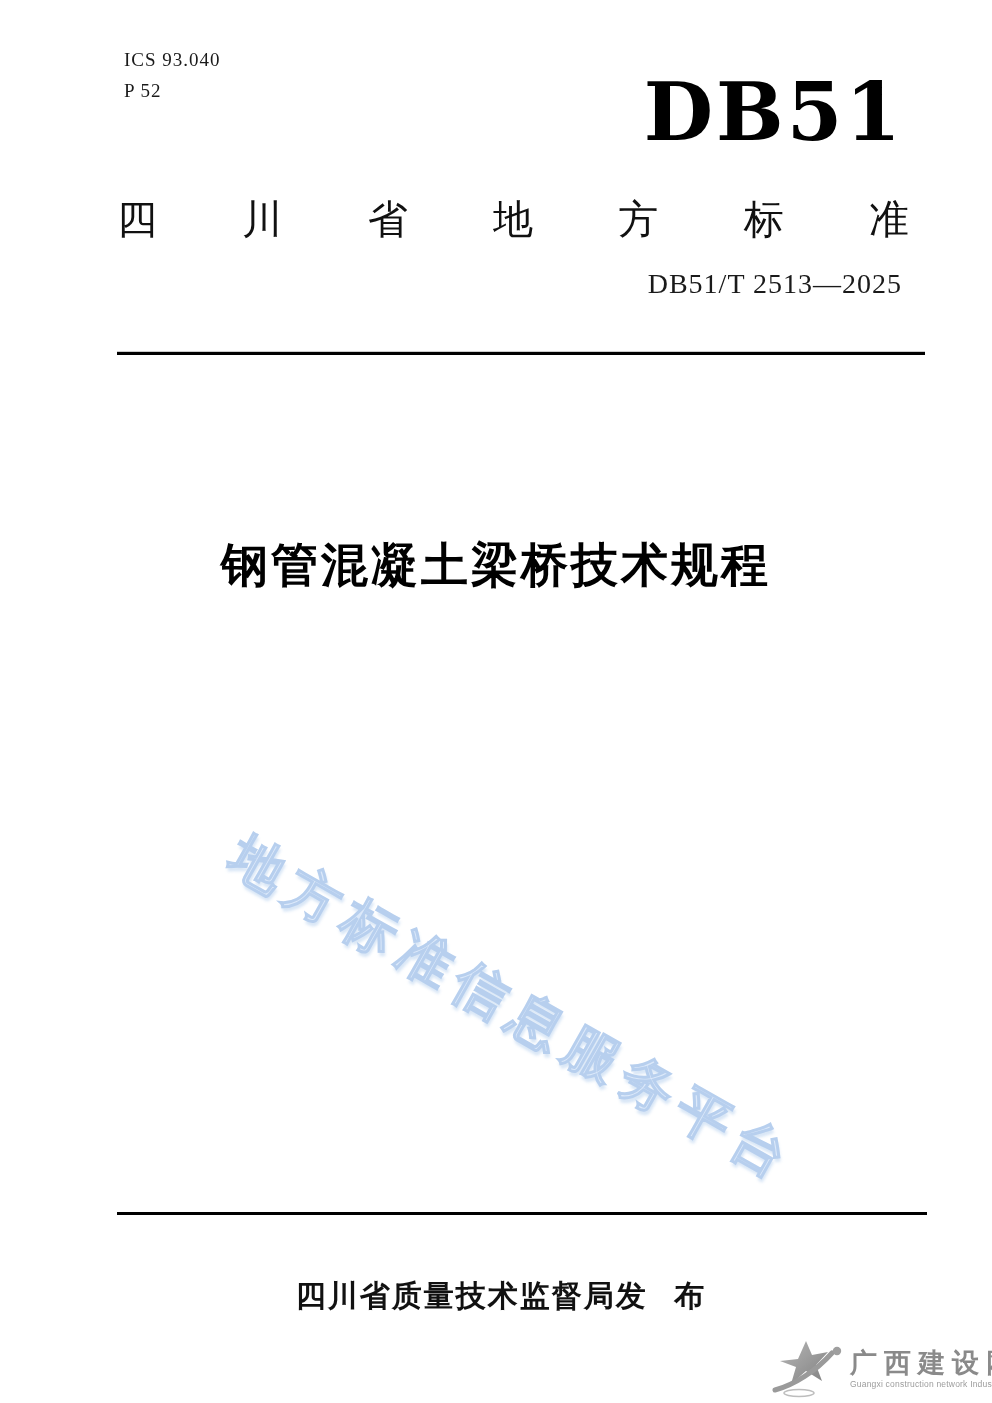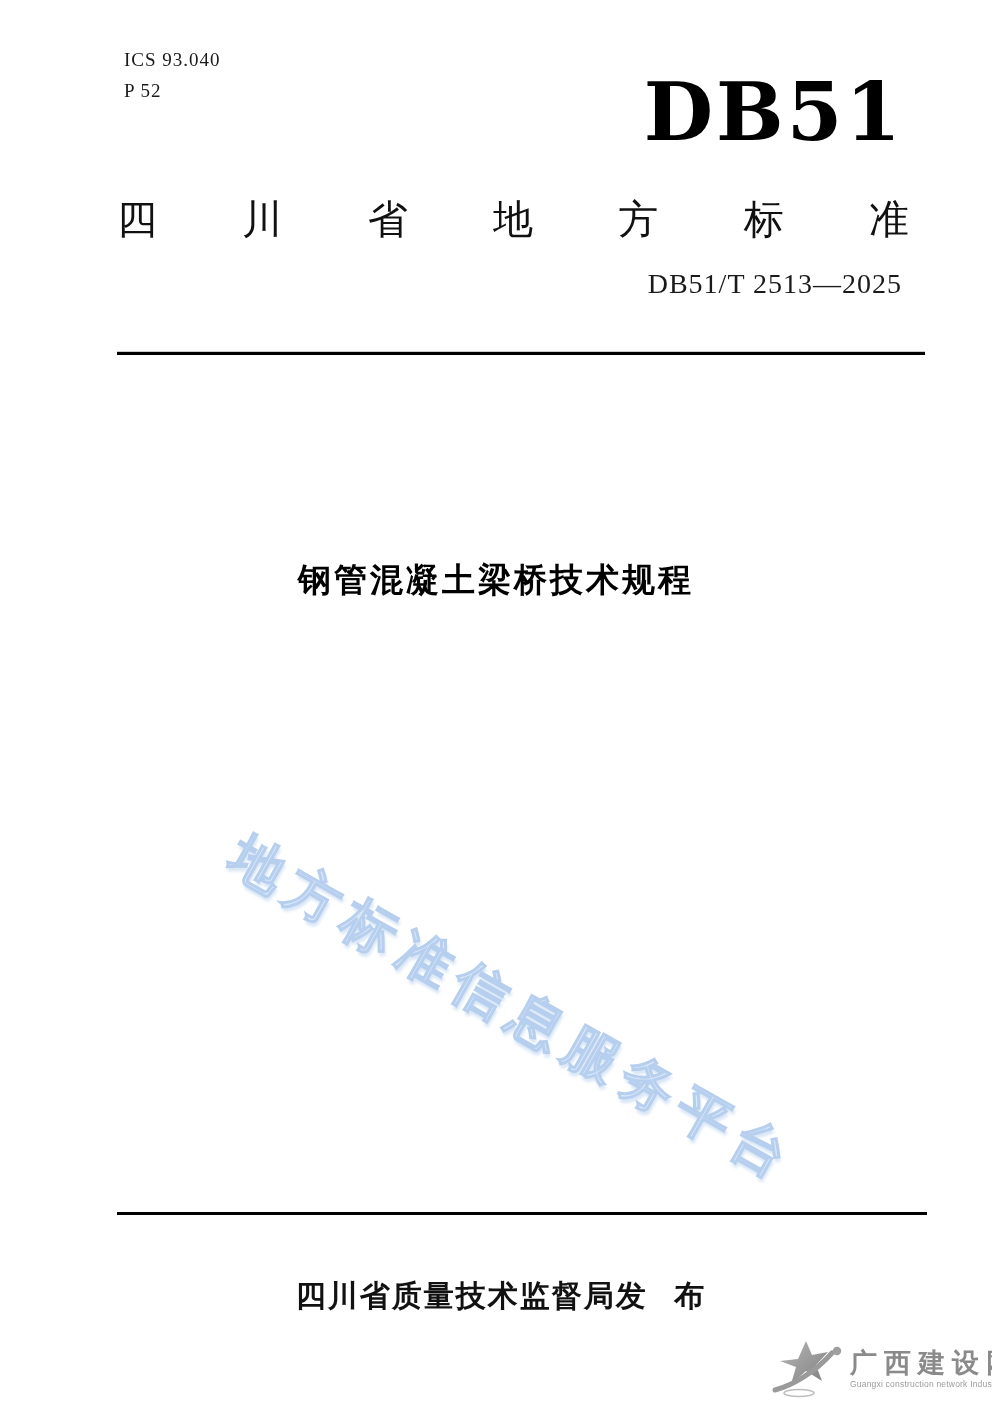--- a/index.html
+++ b/index.html
@@ -71,25 +71,24 @@
     height: 4px;
     background: linear-gradient(#cccccc 0 25%, #000 25% 100%);
   }
 
   .doc-title {
     position: absolute;
     left: 0;
     top: 534px;
     width: 100%;
     text-align: center;
-    font-size: 33px;
+    font-size: 47px;
     font-weight: bold;
     letter-spacing: 3px;
     color: #000;
-    margin-top: 24px;
   }
 
   .watermark {
     position: absolute;
     left: 252px;
     top: 820px;
     white-space: nowrap;
     font-size: 54px;
     font-weight: bold;
     letter-spacing: 10px;

